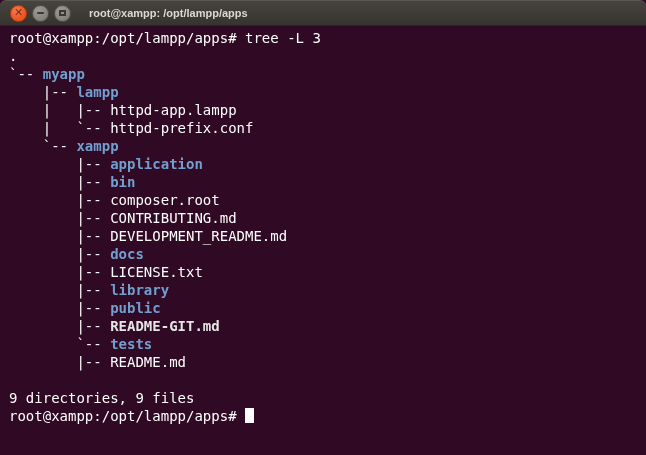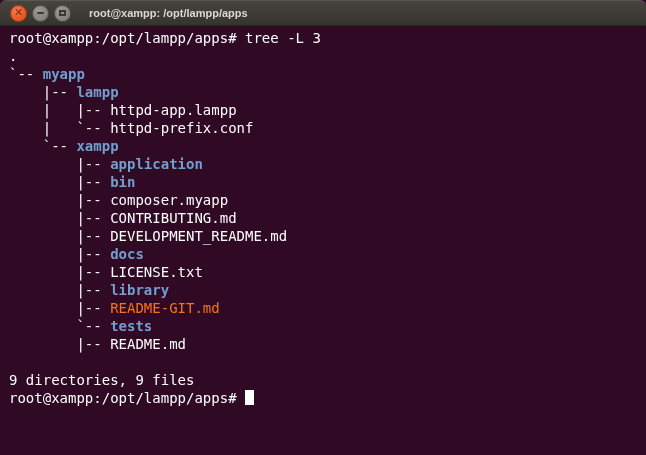--- a/index.html
+++ b/index.html
@@ -63,21 +63,21 @@
   }
   .term-line {
     height: 18px;
     line-height: 18px;
     font-size: 14px;
     white-space: pre;
     color: #FFFFFF;
   }
   .seg-fg   { color: #FFFFFF; }
   .seg-dir  { color: #729FCF; font-weight: bold; }
-  .seg-exec { color: #f97316; font-weight: normal; }
+  .seg-exec { color: #e5e5e5; font-weight: bold; }
   .cursor {
     display: inline-block;
     width: 9px; height: 15px;
     background: #FFFFFF;
     vertical-align: -2px;
   }
 </style>
 </head>
 <body>
 
@@ -98,26 +98,27 @@
   <div class="terminal">
       <div class="term-line"><span class="seg-fg">root@xampp:/opt/lampp/apps# tree -L 3</span></div>
       <div class="term-line"><span class="seg-fg">.</span></div>
       <div class="term-line"><span class="seg-fg">`-- </span><span class="seg-dir">myapp</span></div>
       <div class="term-line"><span class="seg-fg">    |-- </span><span class="seg-dir">lampp</span></div>
       <div class="term-line"><span class="seg-fg">    |   |-- httpd-app.lampp</span></div>
       <div class="term-line"><span class="seg-fg">    |   `-- httpd-prefix.conf</span></div>
       <div class="term-line"><span class="seg-fg">    `-- </span><span class="seg-dir">xampp</span></div>
       <div class="term-line"><span class="seg-fg">        |-- </span><span class="seg-dir">application</span></div>
       <div class="term-line"><span class="seg-fg">        |-- </span><span class="seg-dir">bin</span></div>
-      <div class="term-line"><span class="seg-fg">        |-- composer.myapp</span></div>
+      <div class="term-line"><span class="seg-fg">        |-- composer.root</span></div>
       <div class="term-line"><span class="seg-fg">        |-- CONTRIBUTING.md</span></div>
       <div class="term-line"><span class="seg-fg">        |-- DEVELOPMENT_README.md</span></div>
       <div class="term-line"><span class="seg-fg">        |-- </span><span class="seg-dir">docs</span></div>
       <div class="term-line"><span class="seg-fg">        |-- LICENSE.txt</span></div>
       <div class="term-line"><span class="seg-fg">        |-- </span><span class="seg-dir">library</span></div>
+      <div class="term-line"><span class="seg-fg">        |-- </span><span class="seg-dir">public</span></div>
       <div class="term-line"><span class="seg-fg">        |-- </span><span class="seg-exec">README-GIT.md</span></div>
       <div class="term-line"><span class="seg-fg">        `-- </span><span class="seg-dir">tests</span></div>
       <div class="term-line"><span class="seg-fg">        |-- README.md</span></div>
       <div class="term-line"></div>
       <div class="term-line"><span class="seg-fg">9 directories, 9 files</span></div>
       <div class="term-line"><span class="seg-fg">root@xampp:/opt/lampp/apps# </span><span class="cursor"></span></div>
     </div>
 </div>
 
 </body></html>

